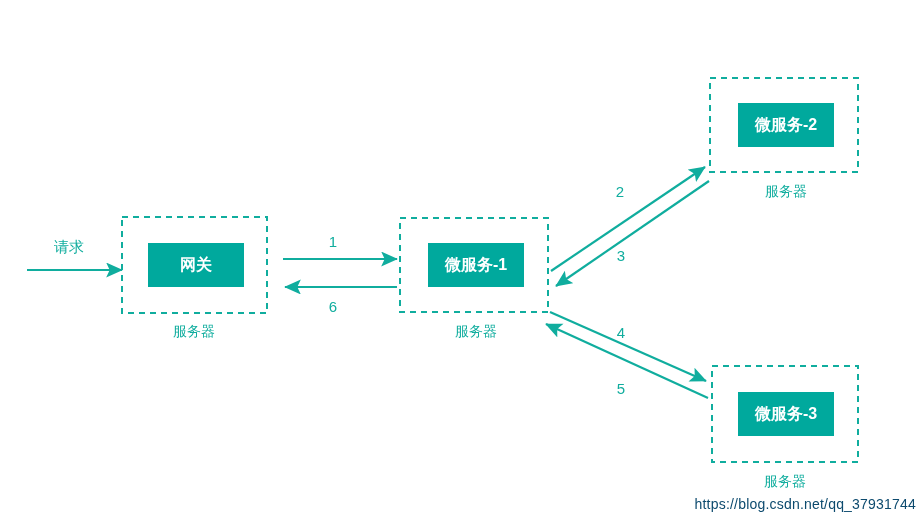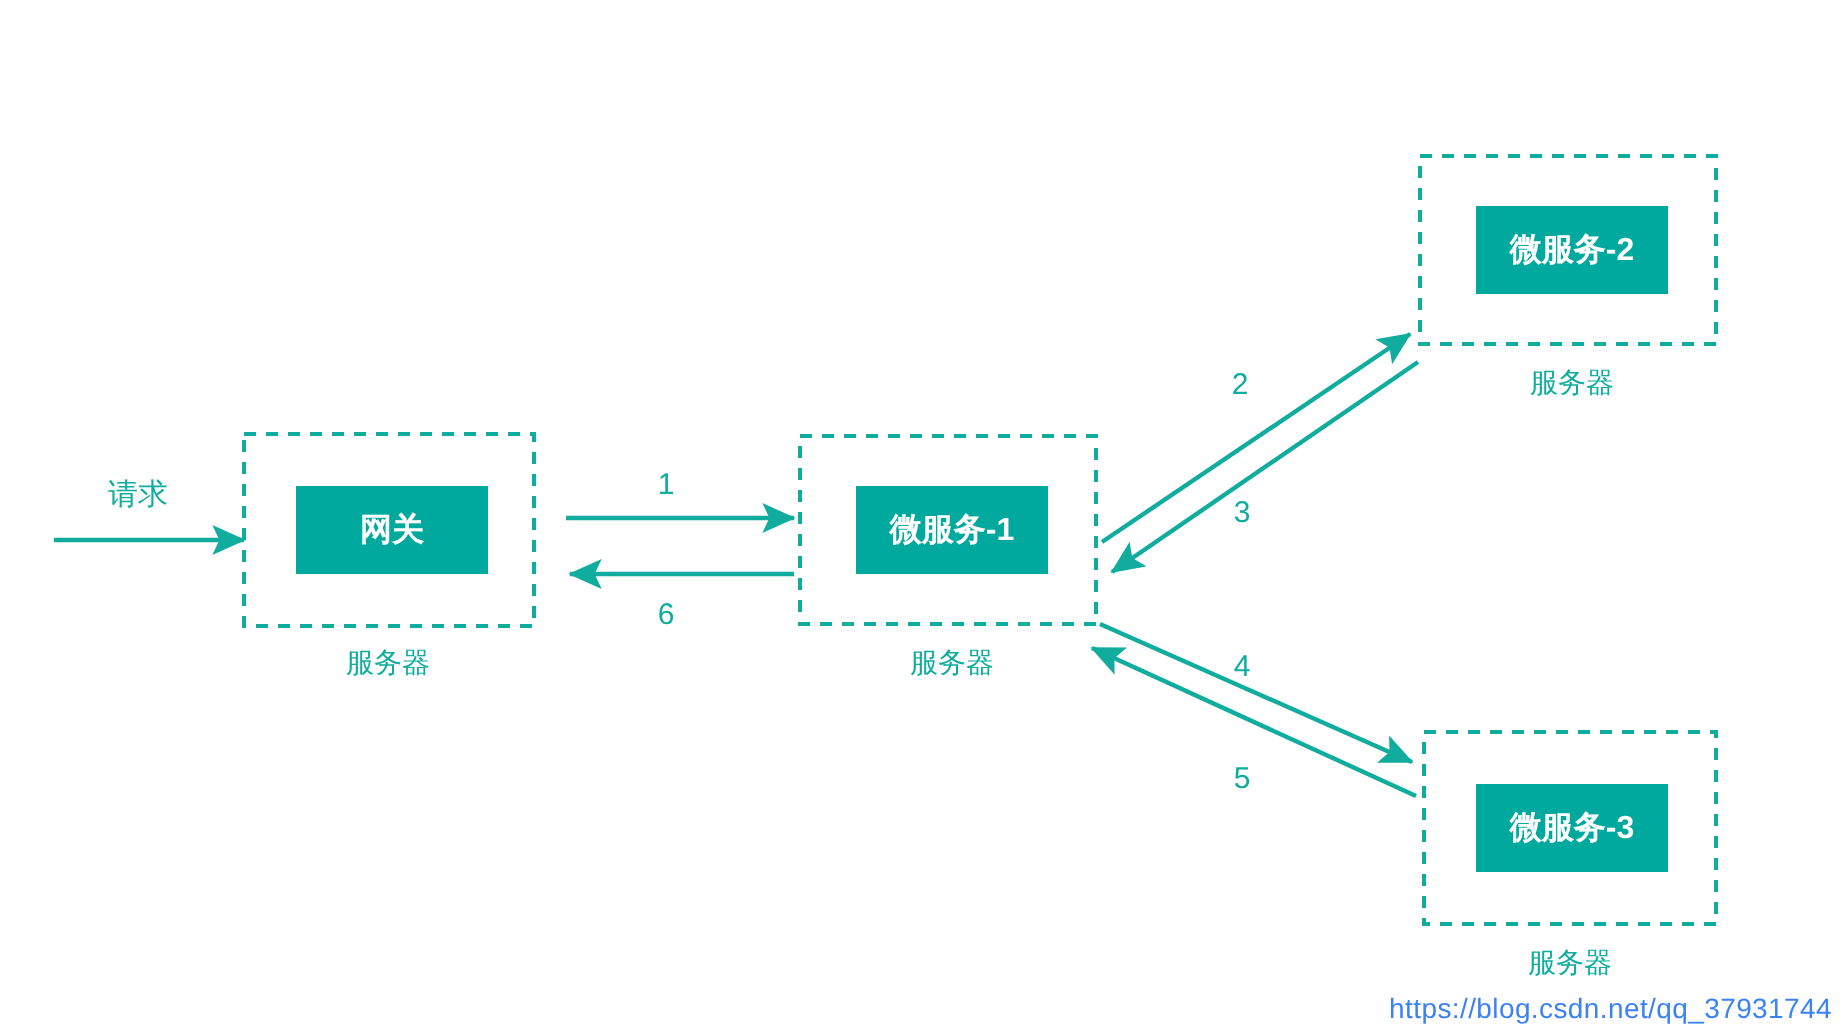--- a/index.html
+++ b/index.html
@@ -65,21 +65,21 @@
   .entry-label {
     fill: #10ad9e;
     font-family: "Liberation Sans", "DejaVu Sans", sans-serif;
     font-size: 15px;
     text-anchor: middle;
   }
   .watermark {
     position: absolute;
     right: 8px;
     bottom: 4px;
-    color: #3b82f6;
+    color: #0c4a6e;
     font-family: "Liberation Sans", "DejaVu Sans", sans-serif;
     font-size: 14px;
     letter-spacing: 0.2px;
     white-space: nowrap;
     user-select: none;
   }
 </style>
 </head>
 <body>
 

